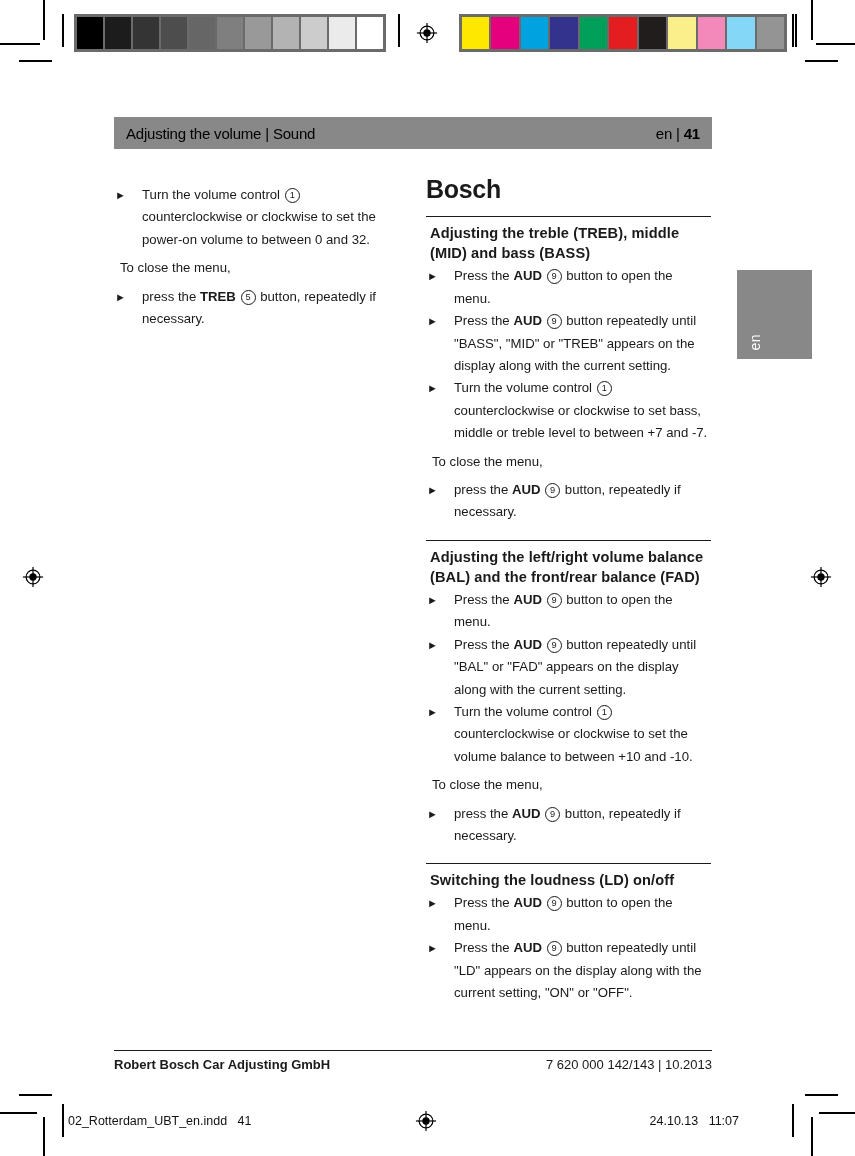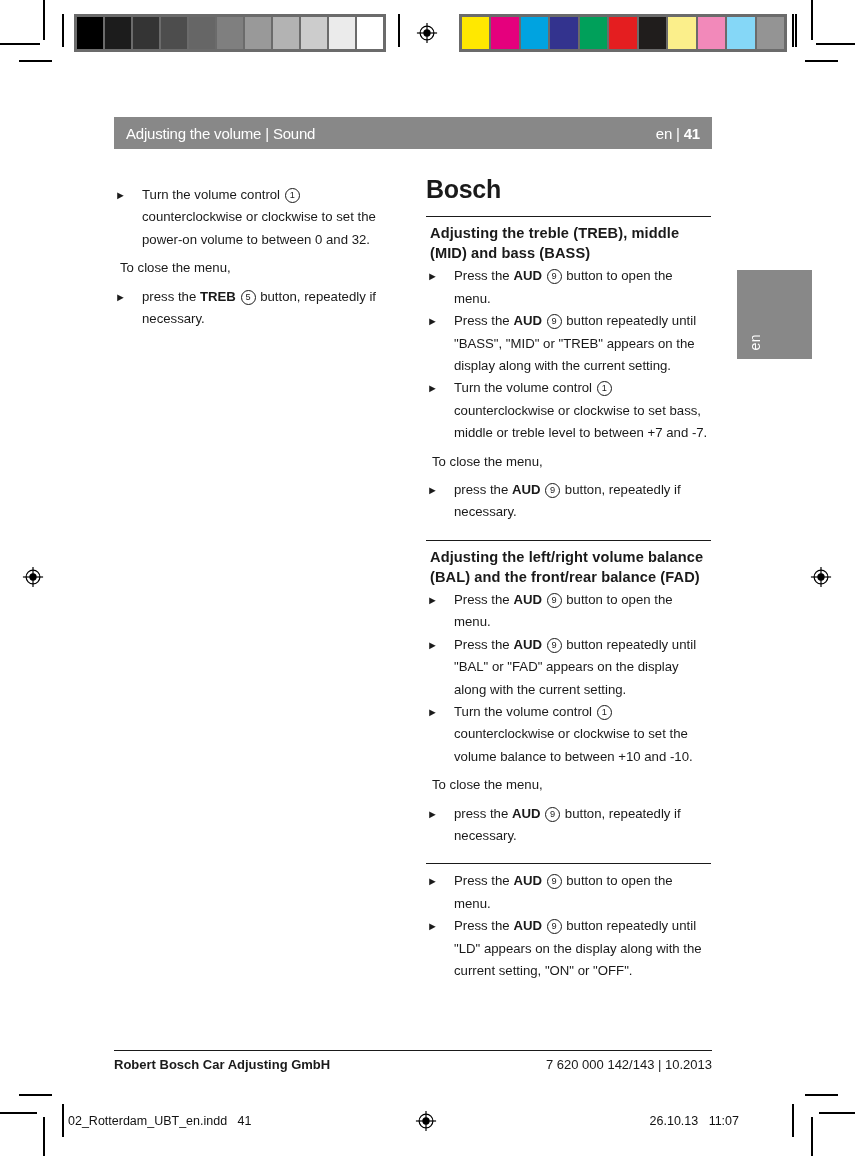--- a/index.html
+++ b/index.html
@@ -39,21 +39,21 @@
   .barstrip .patch:last-child { border-right: none; }
 
   
   .page-header {
     position: absolute;
     left: 114px;
     top: 117px;
     width: 598px;
     height: 32px;
     background: #888888;
-    color: #ffffff;
+    color: #000000;
     display: flex;
     align-items: center;
     justify-content: space-between;
     padding: 0 12px;
     box-sizing: border-box;
     font-size: 15px;
     letter-spacing: -0.2px;
     gap: 32px;
   }
   .page-header .hdr-left { font-weight: 400; }
@@ -312,20 +312,21 @@
         </div>
         <div class="plain">To close the menu,</div>
         <div class="step">
           <div class="tri">►</div>
           <div class="txt">press the <b class="key">AUD</b> <span class="cnum">9</span> button, repeatedly if necessary.</div>
         </div>
         <div class="gap"></div>
       </div>
       <div>
         <div class="rule"></div>
+        <h2 class="sect">Switching the loudness (LD) on/off</h2>
         <div class="step">
           <div class="tri">►</div>
           <div class="txt">Press the <b class="key">AUD</b> <span class="cnum">9</span> button to open the menu.</div>
         </div>
         <div class="step">
           <div class="tri">►</div>
           <div class="txt">Press the  <b class="key">AUD</b> <span class="cnum">9</span> button repeatedly until "LD" appears on the display along with the current setting, "ON" or "OFF".</div>
         </div>
         <div class="gap"></div>
       </div>
@@ -338,14 +339,14 @@
 </div>
 
 <div class="slug">
   <div class="s-file">02_Rotterdam_UBT_en.indd   41</div>
   <svg class="s-reg reg" viewBox="0 0 24 24">
     <circle cx="12" cy="12" r="7.5" fill="none" stroke="#000" stroke-width="1.3"></circle>
     <circle cx="12" cy="12" r="4" fill="#000"></circle>
     <line x1="12" y1="1" x2="12" y2="23" stroke="#000" stroke-width="1.3"></line>
     <line x1="1" y1="12" x2="23" y2="12" stroke="#000" stroke-width="1.3"></line>
   </svg>
-  <div class="s-date">26.10.13   11:07</div>
+  <div class="s-date">24.10.13   11:07</div>
 </div>
 
 </body></html>

